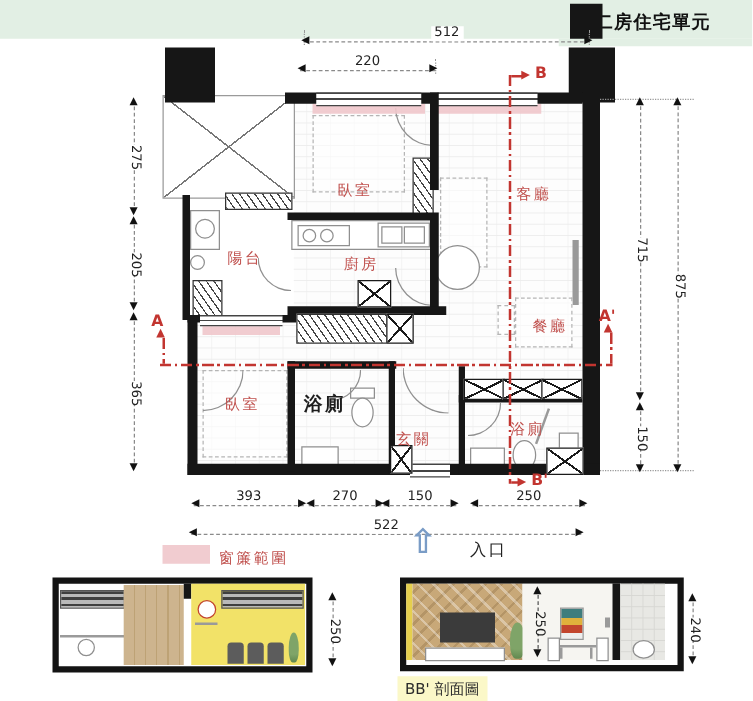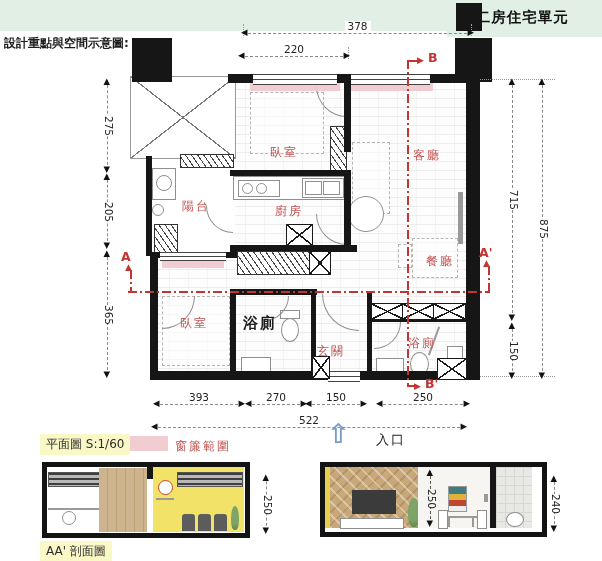--- a/index.html
+++ b/index.html
@@ -73,21 +73,20 @@
   .art{background:linear-gradient(#3f7d7d 0 30%,#e0b13c 30% 55%,#c2452e 55% 80%,#eee 80%);border:1px solid #999;}
 </style>
 </head>
 <body>
 
 <div id="stage">
 
   <div class="abs greenband" style="left:0;top:0;width:602px;height:31px"></div>
   <div class="abs greenband" style="left:447px;top:31px;width:155px;height:6px"></div>
   <div class="abs unit-title" style="left:455px;top:8px">■ 二房住宅單元</div>
-  <div class="abs caption" style="left:4px;top:35px">設計重點與空間示意圖:</div>
 
   <div class="abs floor" style="left:150px;top:80px;width:320px;height:295px"></div>
   <div class="abs" style="left:147px;top:156px;width:88px;height:98px;background:#fff"></div>
 
   <div class="abs voidx" style="left:130px;top:76px;width:104px;height:81px"></div>
 
   <div class="abs wall" style="left:132px;top:38px;width:40px;height:44px"></div>
   <div class="abs wall" style="left:455px;top:38px;width:37px;height:44px"></div>
   <div class="abs wall" style="left:456px;top:3px;width:26px;height:28px"></div>
 
@@ -189,21 +188,21 @@
   <span class="abs room" style="left:180px;top:317px">臥室</span>
   <span class="abs room dark" style="left:243px;top:316px">浴廁</span>
   <span class="abs room" style="left:317px;top:345px">玄關</span>
   <span class="abs room" style="left:408px;top:337px">浴廁</span>
 
   <div class="tick" style="left:243px;top:24px;height:12px"></div>
   <div class="tick" style="left:471px;top:24px;height:12px"></div>
   <div class="tick" style="left:348px;top:47px;height:12px"></div>
   <div class="hdim" style="left:243px;top:33px;width:229px">
     <span class="ha l">◀</span>
-    <span class="hlab">378</span>
+    <span class="hlab">512</span>
     <span class="ha r">▶</span>
   </div>
   <div class="hdim" style="left:240px;top:56px;width:108px">
     <span class="ha l">◀</span>
     <span class="hlab">220</span>
     <span class="ha r">▶</span>
   </div>
 
   <div class="vdim" style="left:107px;top:80px;height:90px">
     <span class="va u">▲</span>
@@ -258,21 +257,20 @@
     <span class="ha l">◀</span>
     <span class="hlab">250</span>
     <span class="ha r">▶</span>
   </div>
   <div class="hdim" style="left:153px;top:427px;width:312px">
     <span class="ha l">◀</span>
     <span class="hlab">522</span>
     <span class="ha r">▶</span>
   </div>
 
-  <span class="abs ytag" style="left:40px;top:434px">平面圖 S:1/60</span>
   <div class="abs pink" style="left:130px;top:436px;width:38px;height:15px"></div>
   <span class="abs curtain-label" style="left:175px;top:438px">窗簾範圍</span>
   <span class="abs entarrow" style="left:327px;top:420px">⇧</span>
   <span class="abs entlabel" style="left:376px;top:431px">入口</span>
 
   <div class="abs secbox" style="left:42px;top:462px;width:198px;height:66px"></div>
   <div class="abs blind" style="left:48px;top:472px;width:50px;height:13px"></div>
   <div class="abs gbar" style="left:48px;top:508px;width:52px;height:2px"></div>
   <div class="abs circ" style="left:62px;top:511px;width:12px;height:12px"></div>
   <div class="abs wood" style="left:99px;top:468px;width:48px;height:64px"></div>
@@ -283,21 +281,20 @@
   <div class="abs gbar" style="left:156px;top:498px;width:18px;height:2px"></div>
   <div class="abs chair" style="left:182px;top:514px;width:13px;height:17px"></div>
   <div class="abs chair" style="left:198px;top:514px;width:13px;height:17px"></div>
   <div class="abs chair" style="left:214px;top:514px;width:13px;height:17px"></div>
   <div class="abs plant" style="left:231px;top:506px;width:8px;height:24px"></div>
   <div class="vdim" style="left:266px;top:476px;height:55px">
     <span class="va u">▲</span>
     <span class="vlab">250</span>
     <span class="va d">▼</span>
   </div>
-  <span class="abs ytag" style="left:40px;top:541px">AA'  剖面圖</span>
 
   <div class="abs secbox" style="left:320px;top:462px;width:217px;height:65px"></div>
   <div class="abs" style="left:325px;top:467px;width:5px;height:61px;background:#e5cf4e"></div>
   <div class="abs chevron" style="left:330px;top:467px;width:88px;height:61px"></div>
   <div class="abs" style="left:352px;top:490px;width:44px;height:24px;background:#3b3b3b"></div>
   <div class="abs lite" style="left:340px;top:518px;width:62px;height:9px"></div>
   <div class="abs plant" style="left:408px;top:498px;width:12px;height:29px"></div>
   <div class="abs" style="left:418px;top:467px;width:72px;height:61px;background:#f6f5f1"></div>
   <div class="vdim" style="left:430px;top:471px;height:53px;border-left-color:#555">
     <span class="va u">▲</span>
@@ -312,14 +309,15 @@
   <div class="abs lite" style="left:477px;top:510px;width:8px;height:17px"></div>
   <div class="abs gbar" style="left:484px;top:494px;width:4px;height:8px"></div>
   <div class="abs wall" style="left:490px;top:467px;width:6px;height:61px"></div>
   <div class="abs tile" style="left:496px;top:467px;width:36px;height:61px"></div>
   <div class="abs circ" style="left:506px;top:512px;width:16px;height:13px"></div>
   <div class="vdim" style="left:554px;top:477px;height:52px">
     <span class="va u">▲</span>
     <span class="vlab">240</span>
     <span class="va d">▼</span>
   </div>
+  <span class="abs ytag" style="left:318px;top:541px">BB'  剖面圖</span>
 
 </div>
 
 </body></html>

